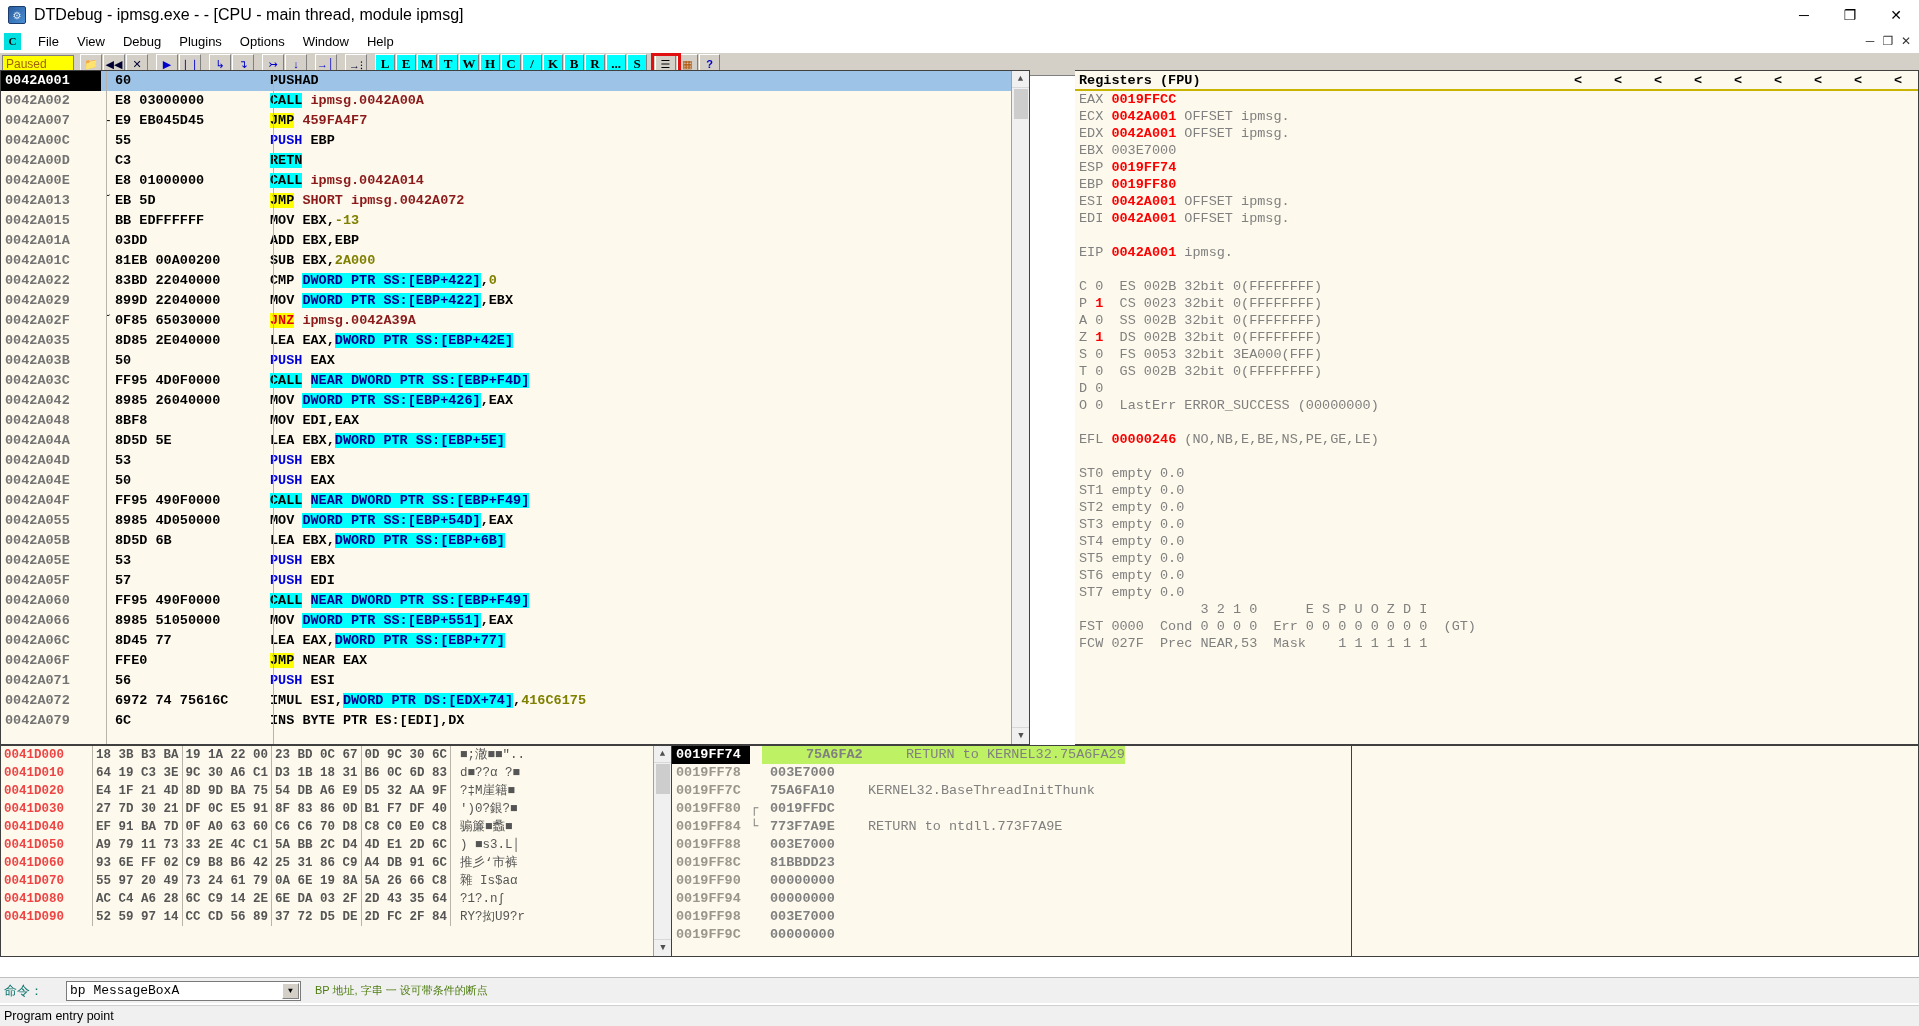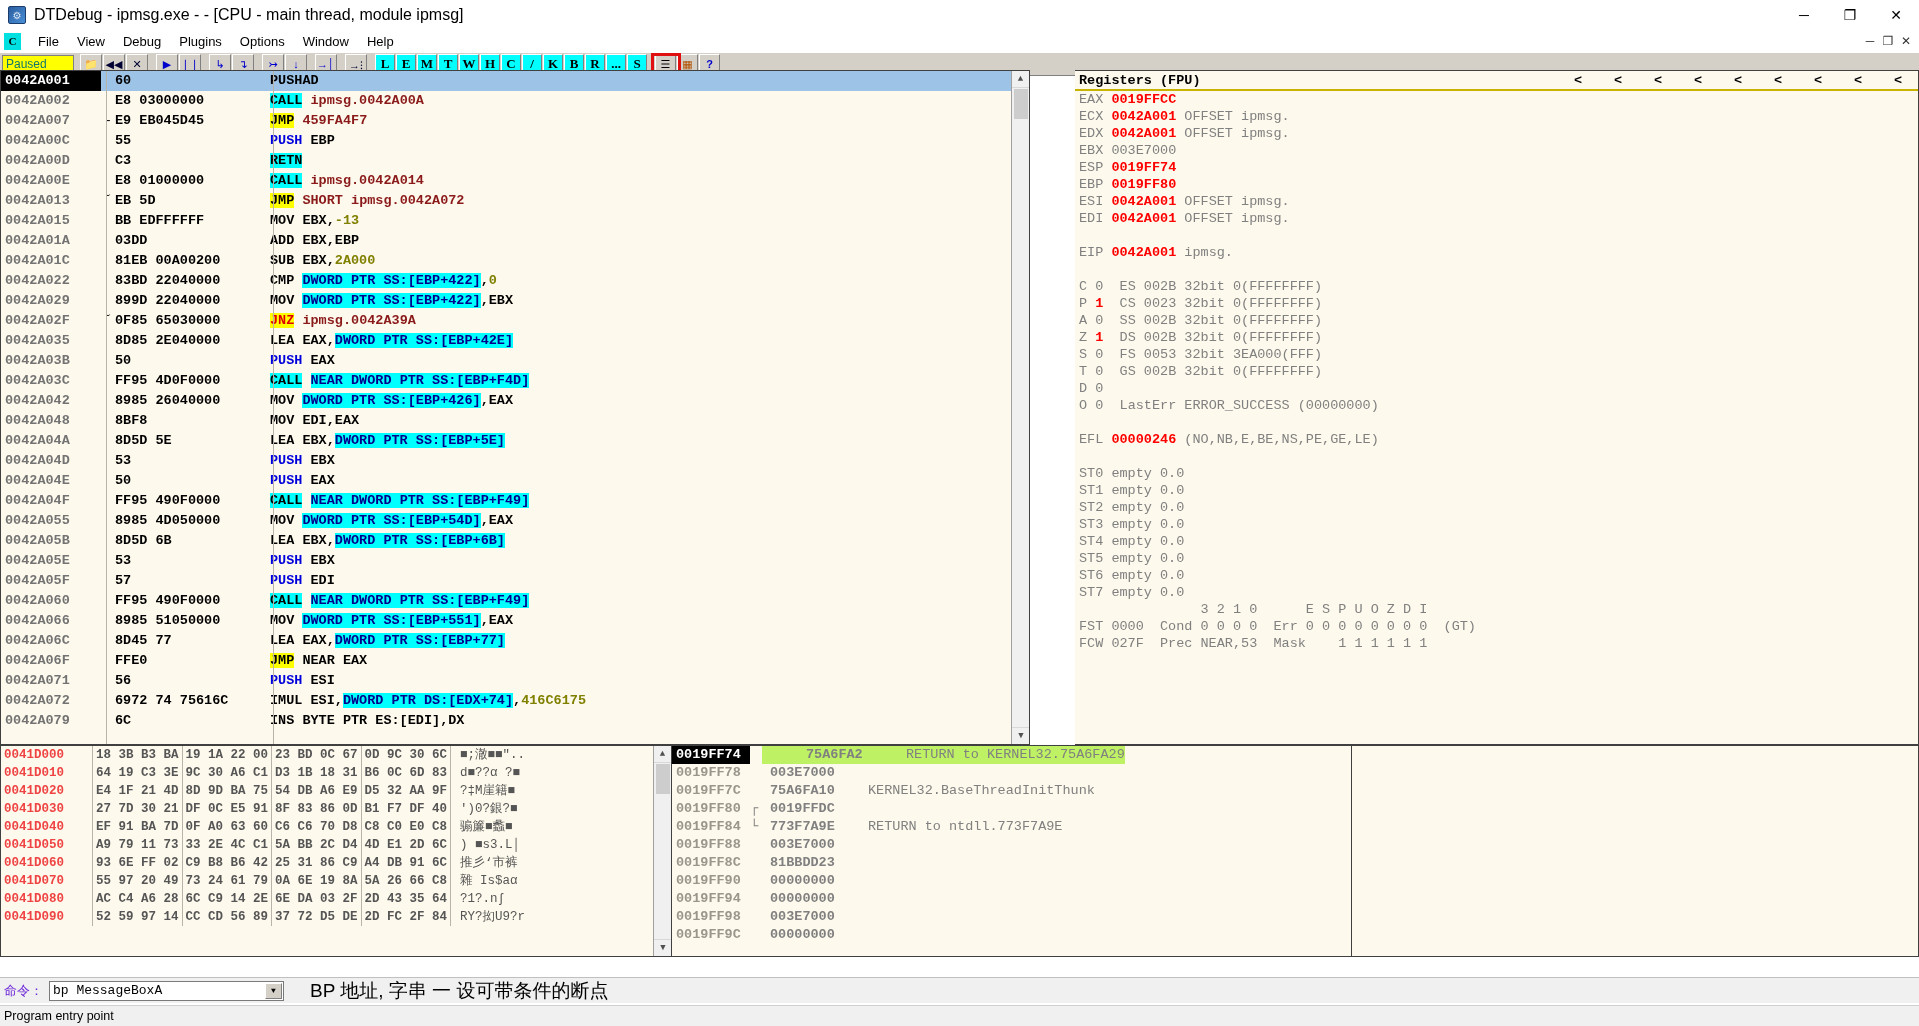--- a/index.html
+++ b/index.html
@@ -48,21 +48,21 @@
   .win-sub { margin-left:auto; display:flex; gap:0px; padding-right:4px; }
   .win-sub span { width:18px; text-align:center; font-size:12px; color:#333;}
 
   
   .toolbar {
     height: 24px; background:#d4d0c8; display:flex; align-items:center;
     border-top:1px solid #fff; border-bottom:1px solid #808080;
     padding: 0 2px; position: relative;
   }
   .status-box {
-    width: 72px; height: 19px; background:#ffff00; color:#0f766e;
+    width: 72px; height: 19px; background:#ffff00; color:#a16207;
     font-family:"Liberation Sans",sans-serif; font-size:12px;
     display:flex; align-items:center; padding-left:3px;
     border:1px solid #808080; margin-right: 6px;
   }
   .tb-btn {
     width: 22px; height: 21px; background:#d4d0c8;
     border-top:1px solid #ffffff; border-left:1px solid #ffffff;
     border-right:1px solid #808080; border-bottom:1px solid #808080;
     display:flex; align-items:center; justify-content:center;
     margin-right:1px; font-size:11px; color:#000033;
@@ -178,38 +178,38 @@
   .st-brace { width:12px; color:#808080; }
 
   .right-blank { flex:1; background:#fdf9ec; border:1px solid #404040; border-left:none; }
 
   
   .cmdbar {
     position:absolute; top:977px; left:0; width:1919px; height:26px;
     background:#f0f0f0; display:flex; align-items:center; padding-left:4px;
     border-top:1px solid #c0c0c0;
   }
-  .cmd-label { font-size:13px; color:#6d28d9; margin-right:6px; font-family:"Liberation Sans",sans-serif;}
+  .cmd-label { font-size:13px; color:#0f766e; margin-right:23px; font-family:"Liberation Sans",sans-serif;}
   .cmd-combo {
     width: 235px; height:20px; background:#fff; border:1px solid #7a7a7a;
     display:flex; align-items:center; position:relative;
     font-family:"Liberation Mono","DejaVu Sans Mono", monospace; font-size:13px;
   }
   .cmd-combo input {
     border:none; outline:none; width:205px; height:17px; padding-left:3px;
     font-family:"Liberation Mono","DejaVu Sans Mono", monospace; font-size:13px;
     background:transparent; color:#000;
   }
   .cmd-drop {
     position:absolute; right:1px; top:1px; width:17px; height:16px; background:#d4d0c8;
     border-top:1px solid #fff; border-left:1px solid #fff;
     border-right:1px solid #808080; border-bottom:1px solid #808080;
     display:flex; align-items:center; justify-content:center; font-size:8px;
   }
-  .cmd-hint { font-size:19px; color:#000000; margin-left:26px; font-family:"Liberation Sans",sans-serif; }
+  .cmd-hint { font-size:11px; color:#4d7c0f; margin-left:14px; font-family:"Liberation Sans",sans-serif; }
 
   
   .statusbar {
     position:absolute; top:1005px; left:0; width:1919px; height:21px;
     background:#f0f0f0; font-size:12.5px; color:#000; display:flex;
     align-items:center; padding-left:4px; border-top:1px solid #d0d0d0;
     font-family:"Liberation Sans",sans-serif;
   }
 </style>
 </head>

